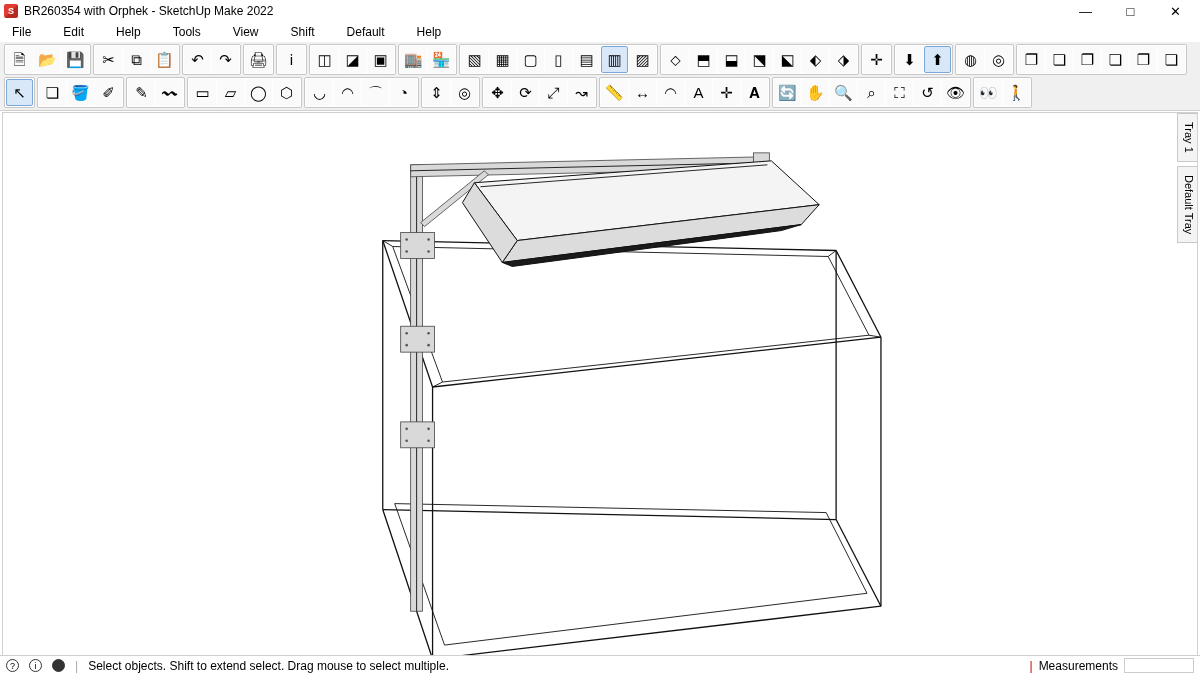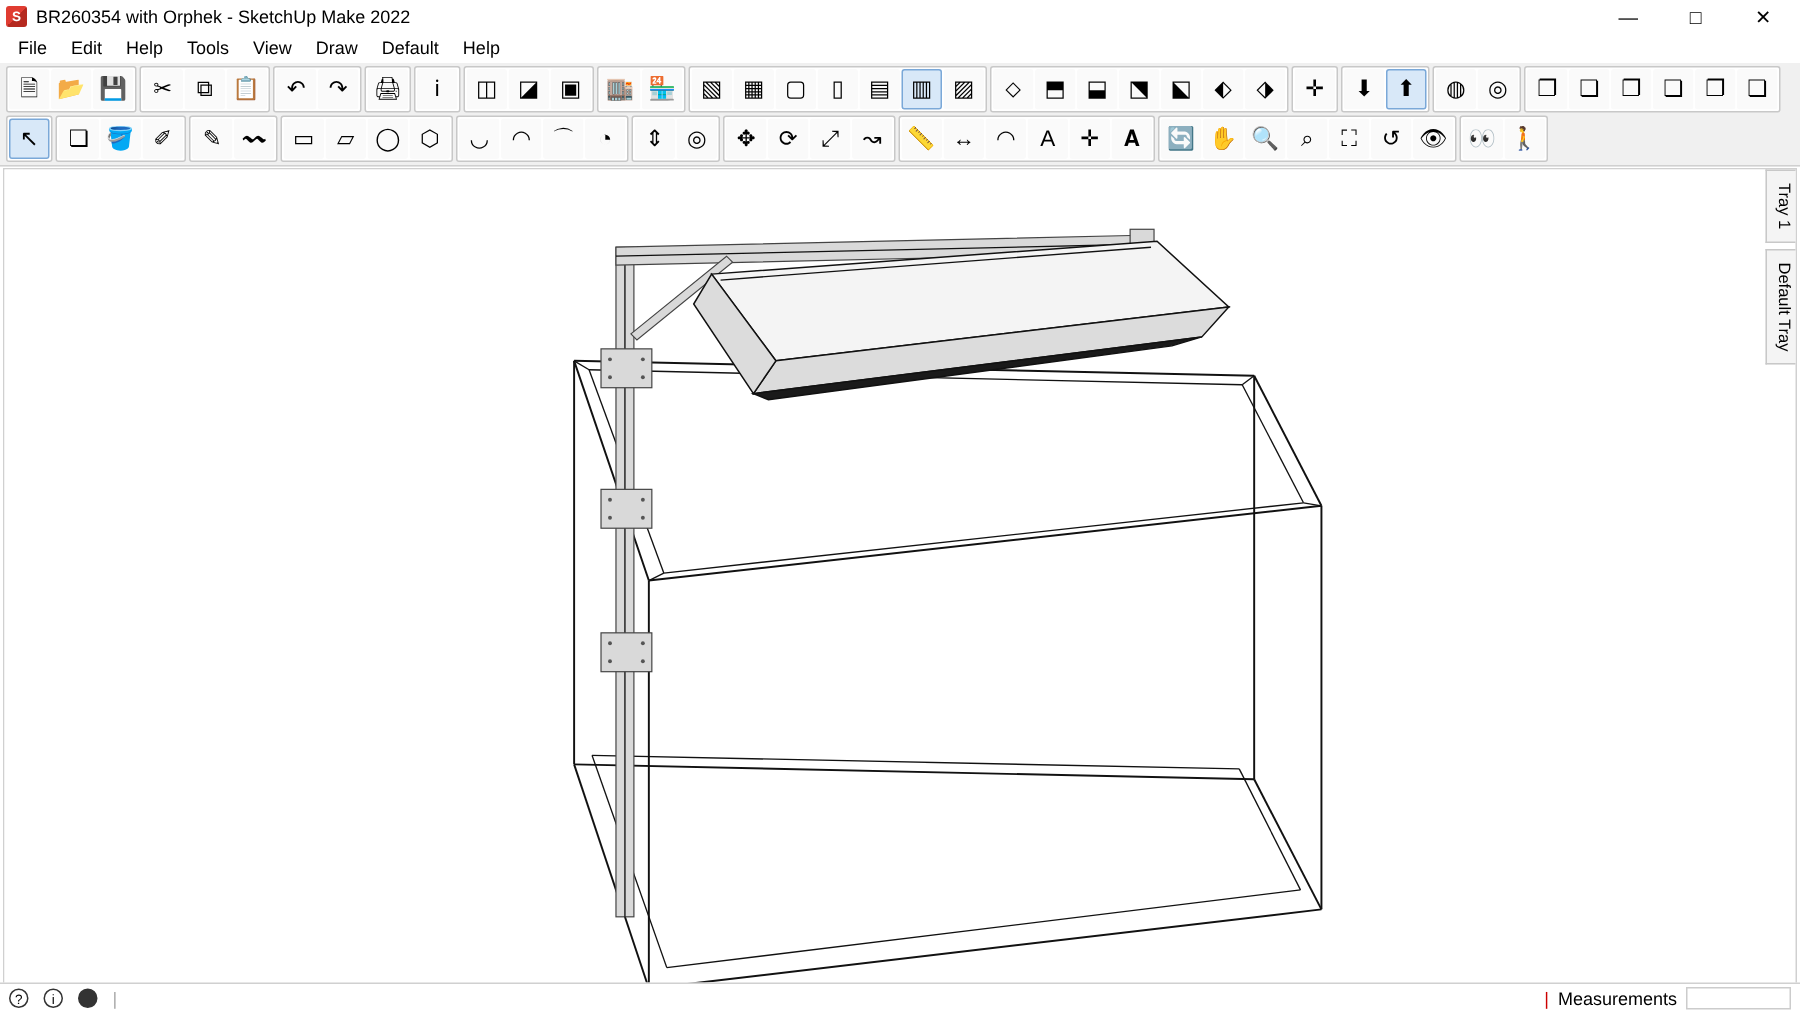--- a/index.html
+++ b/index.html
@@ -4,21 +4,21 @@
 <style>
   * { box-sizing: border-box; margin: 0; padding: 0; font-family: "Segoe UI", Tahoma, sans-serif; }
   html, body { width: 1200px; height: 675px; overflow: hidden; background: #fff; }
   
   .titlebar { height: 22px; display: flex; align-items: center; justify-content: space-between; padding: 0 2px 0 4px; background: #fff; }
   .titlebar-left { display: flex; align-items: center; gap: 6px; font-size: 12px; color: #000; }
   .titlebar-left .app-icon { width: 14px; height: 14px; background: linear-gradient(135deg,#e03c31 0 50%,#b5291f 50% 100%); border-radius: 2px; display:flex;align-items:center;justify-content:center;color:#fff;font-size:9px;font-weight:bold;}
   .win-controls { display: flex; }
   .win-controls > div { width: 45px; height: 20px; display: flex; align-items: center; justify-content: center; font-size: 13px; color: #000; }
   
-  .menubar { height: 20px; display: flex; align-items: center; gap: 0; padding: 0 4px; font-size: 12px; }
+  .menubar { height: 20px; display: flex; align-items: center; gap: 16px; padding: 0 4px; font-size: 12px; }
   .menubar span { padding: 2px 8px; cursor: default; }
   
   .toolbars { background: #f0f0f0; padding: 2px 4px; display: flex; flex-direction: column; gap: 2px; border-bottom: 1px solid #d0d0d0; }
   .tb-row { display: flex; align-items: center; gap: 2px; flex-wrap: nowrap; }
   .tb-group { display: flex; align-items: center; gap: 1px; padding: 1px; background: #fff; border: 1px solid #c8c8c8; border-radius: 2px; }
   .tb-btn { width: 27px; height: 27px; display: flex; align-items: center; justify-content: center; background: #fafafa; border: 1px solid transparent; border-radius: 2px; font-size: 15px; line-height: 1; }
   .tb-btn.active { background: #d8e8f8; border-color: #7aa8d8; }
   
   .workspace { position: relative; width: 100%; height: 559px; background: #fff; border: 1px solid #d0d0d0; margin: 1px 2px 0 2px; width: calc(100% - 4px); }
   .viewport { position: absolute; left: 0; top: 0; right: 20px; bottom: 0; background: #fff; }
@@ -52,21 +52,21 @@
     <div>✕</div>
   </div>
 </div>
 
 <div class="menubar" id="menubar">
     <span>File</span>
     <span>Edit</span>
     <span>Help</span>
     <span>Tools</span>
     <span>View</span>
-    <span>Draw</span>
+    <span>Shift</span>
     <span>Default</span>
     <span>Help</span>
   </div>
 
 <div class="toolbars">
   <div class="tb-row" id="tb-row1">
       <div class="tb-group">
         <div class="tb-btn">🗎</div>
         <div class="tb-btn">📂</div>
         <div class="tb-btn">💾</div>
@@ -281,18 +281,19 @@
       <div class="tray-tab">Tray 1</div>
       <div class="tray-tab">Default Tray</div>
     </div>
 </div>
 
 <div class="statusbar">
   <div class="circ">?</div>
   <div class="circ">i</div>
   <div class="circ solid"></div>
   <span class="status-sep">|</span>
+  <span>Select objects. Shift to extend select. Drag mouse to select multiple.</span>
   <div class="measurements">
     <span class="redbar">|</span>
     <span>Measurements</span>
     <div class="meas-box"></div>
   </div>
 </div>
 
 </body></html>

